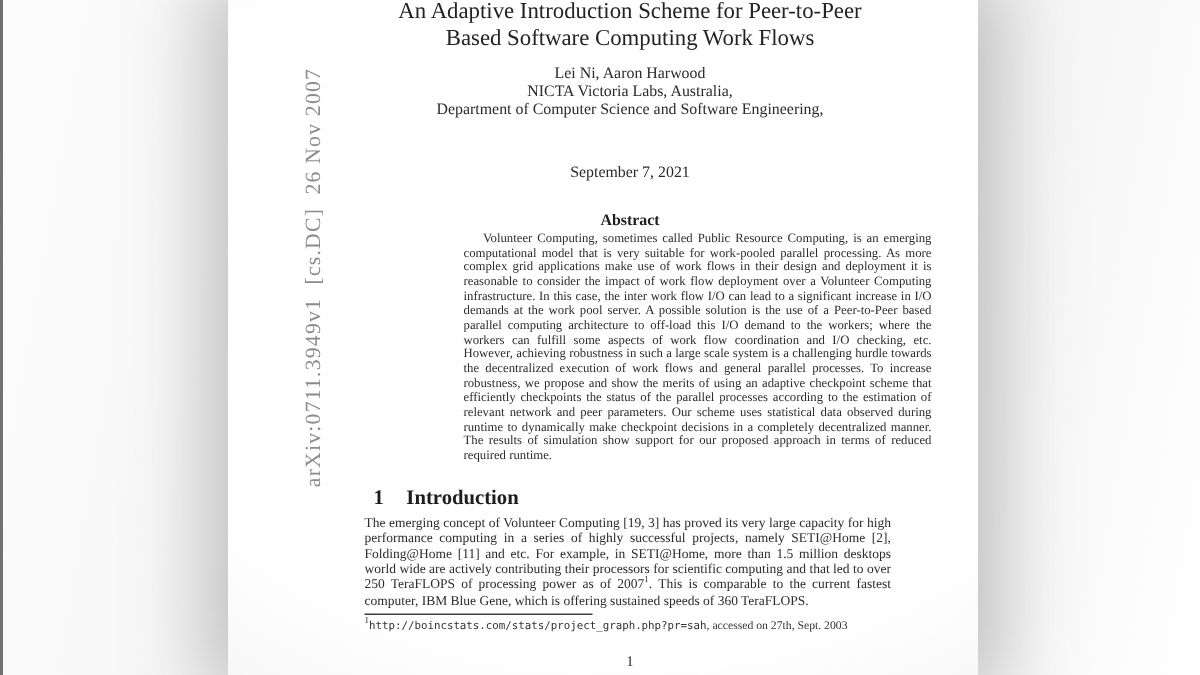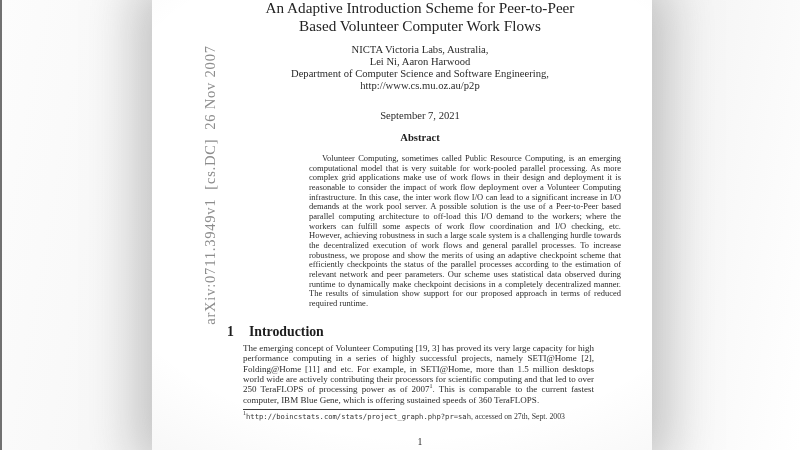--- a/index.html
+++ b/index.html
@@ -25,28 +25,28 @@
   .watermark {
     position:absolute; left:210px; top:185px;
     transform: translate(-50%,-50%) rotate(-90deg);
     white-space:pre; font-size:14.5px; letter-spacing:0.8px;
     color:#8c8c8c; z-index:6;
   }
   .centered { position:absolute; left:18px; width:500px; text-align:center; }
   .title-block { top:-1px; font-size:15.2px; line-height:17.5px; color:#232323; }
   .authors-block { top:44px; font-size:10.6px; line-height:12px; color:#2a2a2a; }
   .date-line { top:110px; font-size:10.6px; color:#2a2a2a; }
-  .abstract-heading { top:132px; font-size:10.6px; font-weight:bold; color:#1f1f1f; }
+  .abstract-heading { top:142px; font-size:10.6px; font-weight:bold; color:#1f1f1f; }
   .abstract-body {
     position:absolute; left:109px; top:154px; width:312px;
     font-size:8.5px; line-height:9.65px; text-align:justify;
     text-indent:13px; color:#2c2c2c;margin-left:48px;
   }
   .section-heading {
-    position:absolute; left:75px; top:324px;
+    position:absolute; left:97px; top:324px;
     font-size:13.8px; font-weight:bold; color:#1d1d1d;
   }
   .section-number { display:inline-block; margin-right:15px; }
   .intro-body {
     position:absolute; left:91px; top:343px; width:351px;
     font-size:9px; line-height:10.35px; text-align:justify; color:#2c2c2c;
   }
   .intro-body sup, .footnote sup { font-size:6px; line-height:0; }
   .fn-rule {
     position:absolute; left:91px; top:409px; width:152px; height:0;
@@ -65,28 +65,27 @@
 <div class="stage">
   <div class="left-edge"></div>
 
   <div class="watermark">arXiv:0711.3949v1  [cs.DC]  26 Nov 2007</div>
 
   <div class="page">
     <div class="vignette"></div>
 
     <div class="centered title-block">
       <div>An Adaptive Introduction Scheme for Peer-to-Peer</div>
-      <div>Based Volunteer Computer Work Flows</div>
+      <div>Based Software Computing Work Flows</div>
     </div>
 
     <div class="centered authors-block">
+      <div>Lei Ni, Aaron Harwood</div>
       <div>NICTA Victoria Labs, Australia,</div>
-      <div>Lei Ni, Aaron Harwood</div>
       <div>Department of Computer Science and Software Engineering,</div>
-      <div>http://www.cs.mu.oz.au/p2p</div>
     </div>
 
     <div class="centered date-line">September 7, 2021</div>
 
     <div class="centered abstract-heading">Abstract</div>
 
     <div class="abstract-body">Volunteer Computing, sometimes called Public Resource Computing, is an emerging computational model that is very suitable for work-pooled parallel processing. As more complex grid applications make use of work flows in their design and deployment it is reasonable to consider the impact of work flow deployment over a Volunteer Computing infrastructure. In this case, the inter work flow I/O can lead to a significant increase in I/O demands at the work pool server. A possible solution is the use of a Peer-to-Peer based parallel computing architecture to off-load this I/O demand to the workers; where the workers can fulfill some aspects of work flow coordination and I/O checking, etc. However, achieving robustness in such a large scale system is a challenging hurdle towards the decentralized execution of work flows and general parallel processes. To increase robustness, we propose and show the merits of using an adaptive checkpoint scheme that efficiently checkpoints the status of the parallel processes according to the estimation of relevant network and peer parameters. Our scheme uses statistical data observed during runtime to dynamically make checkpoint decisions in a completely decentralized manner. The results of simulation show support for our proposed approach in terms of reduced required runtime.</div>
 
     <div class="section-heading">
       <span class="section-number">1</span><span>Introduction</span>

